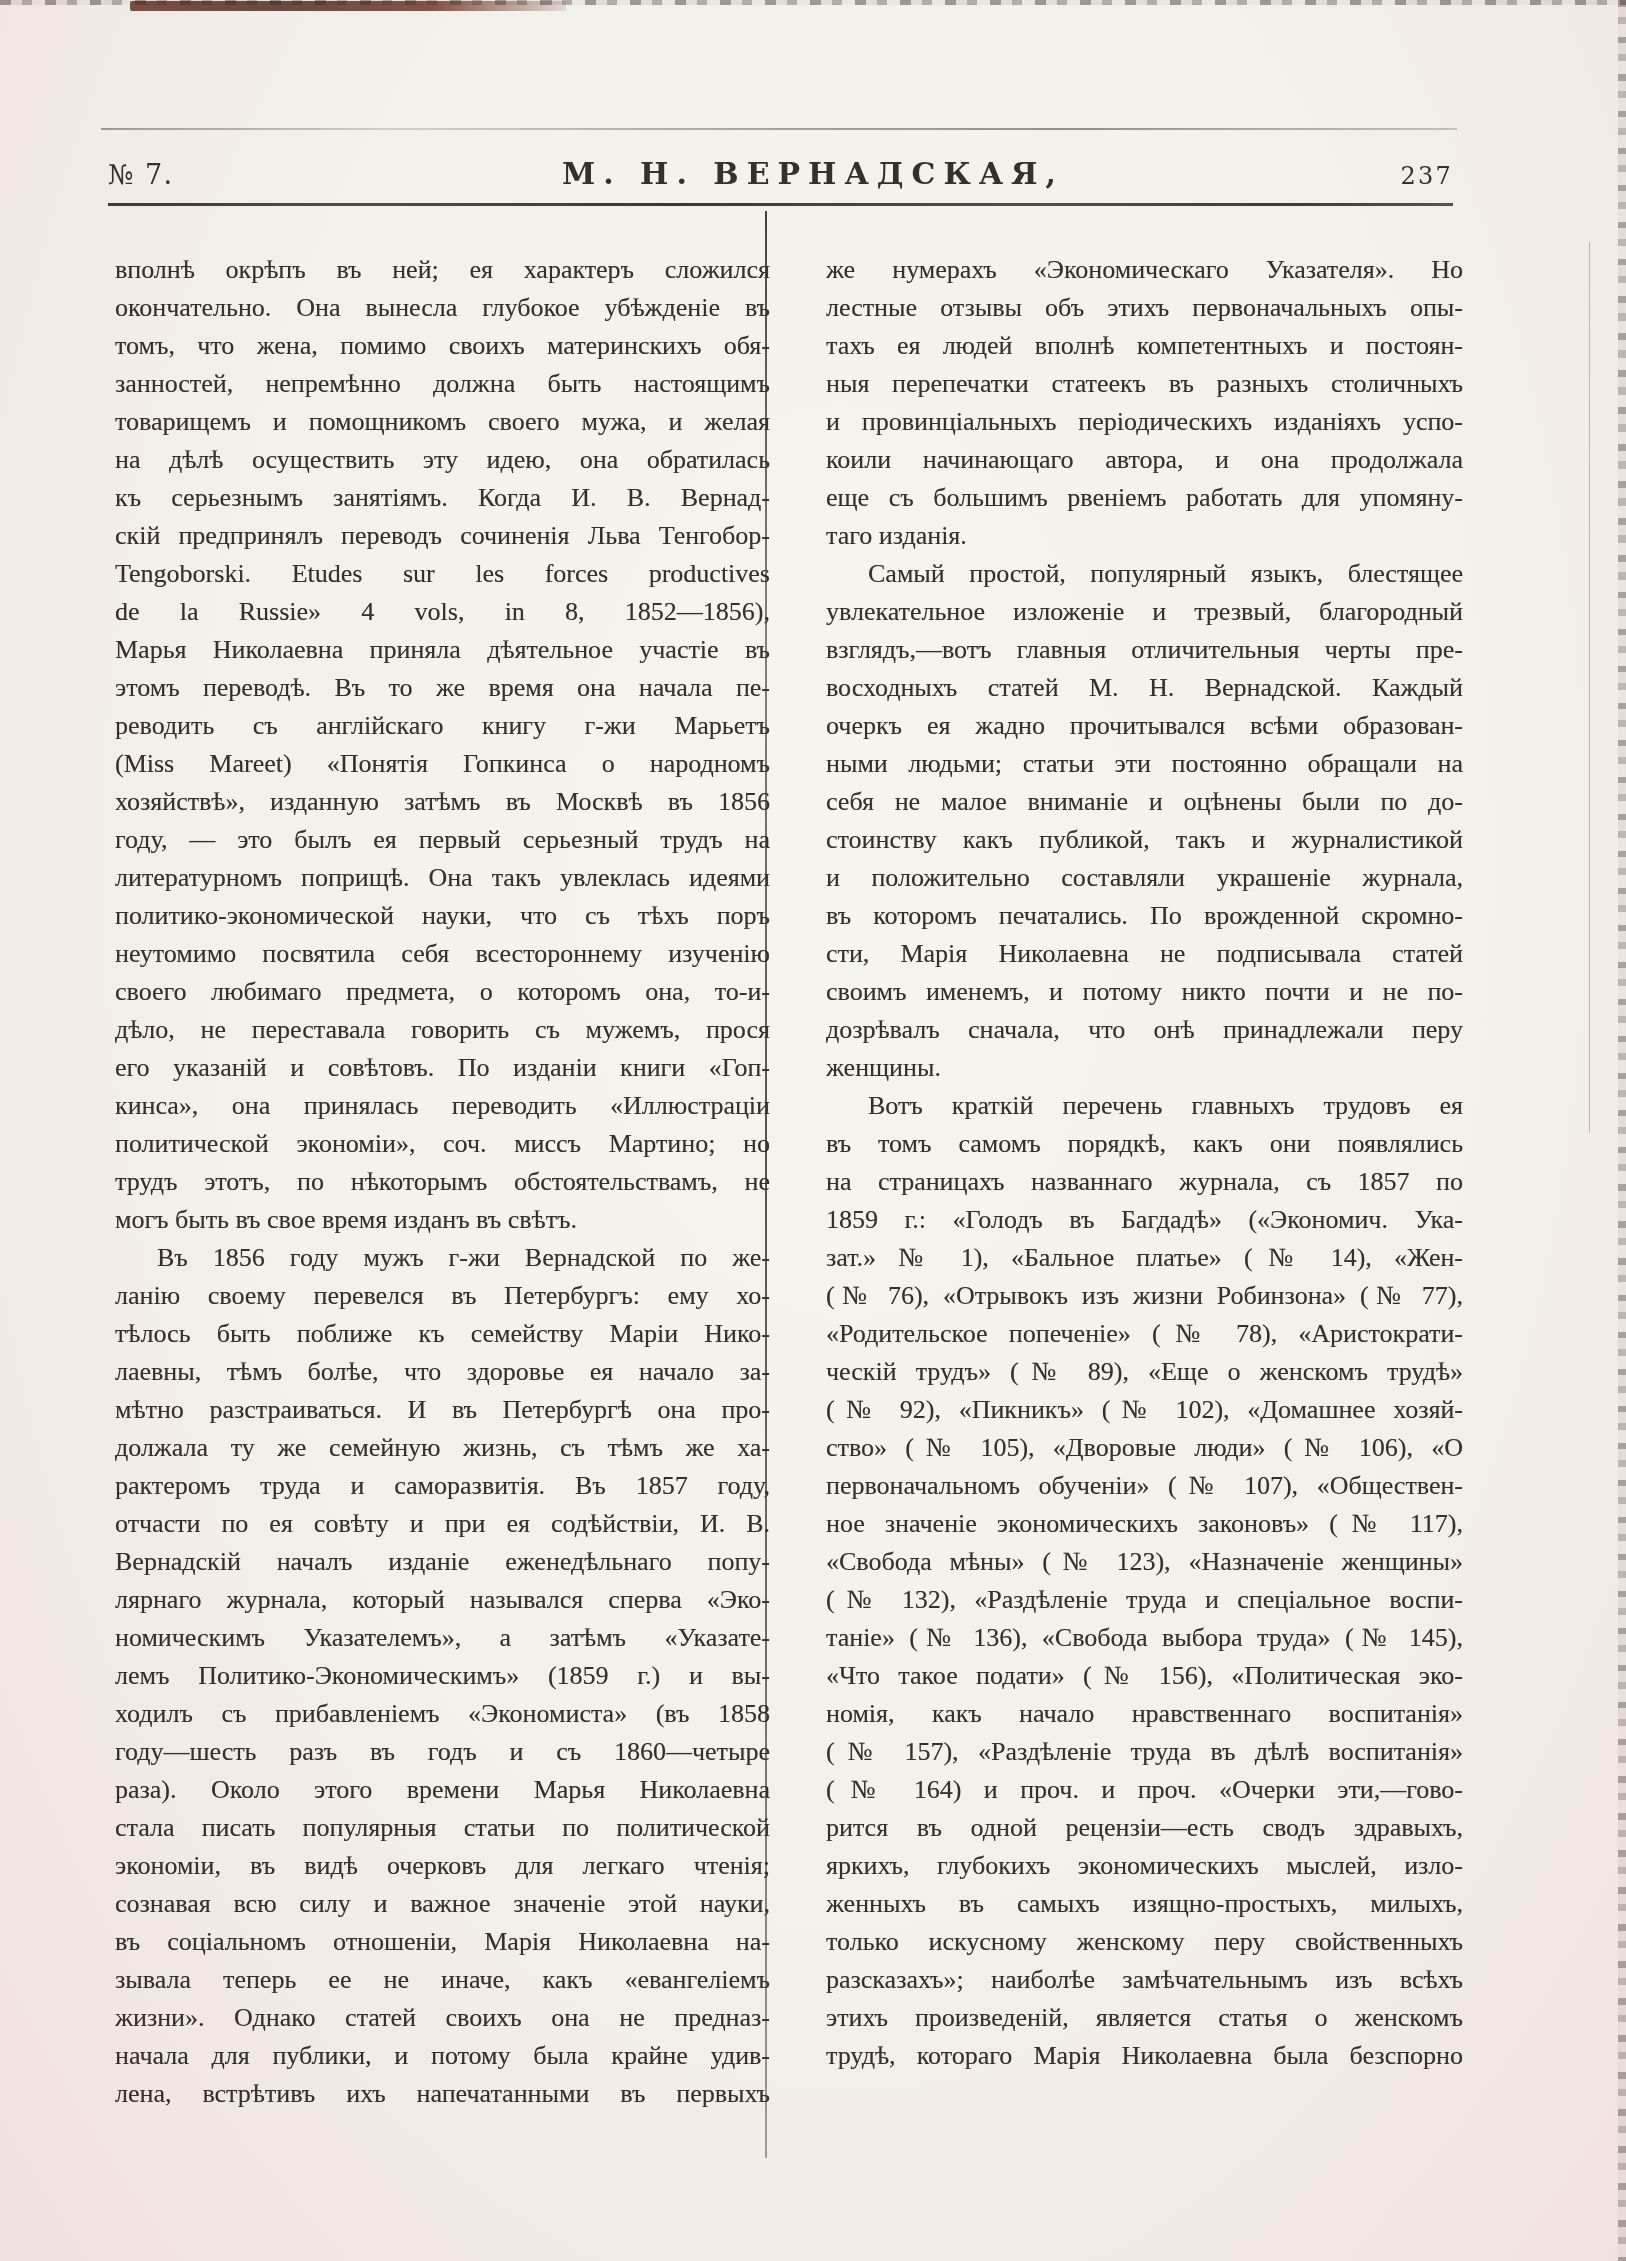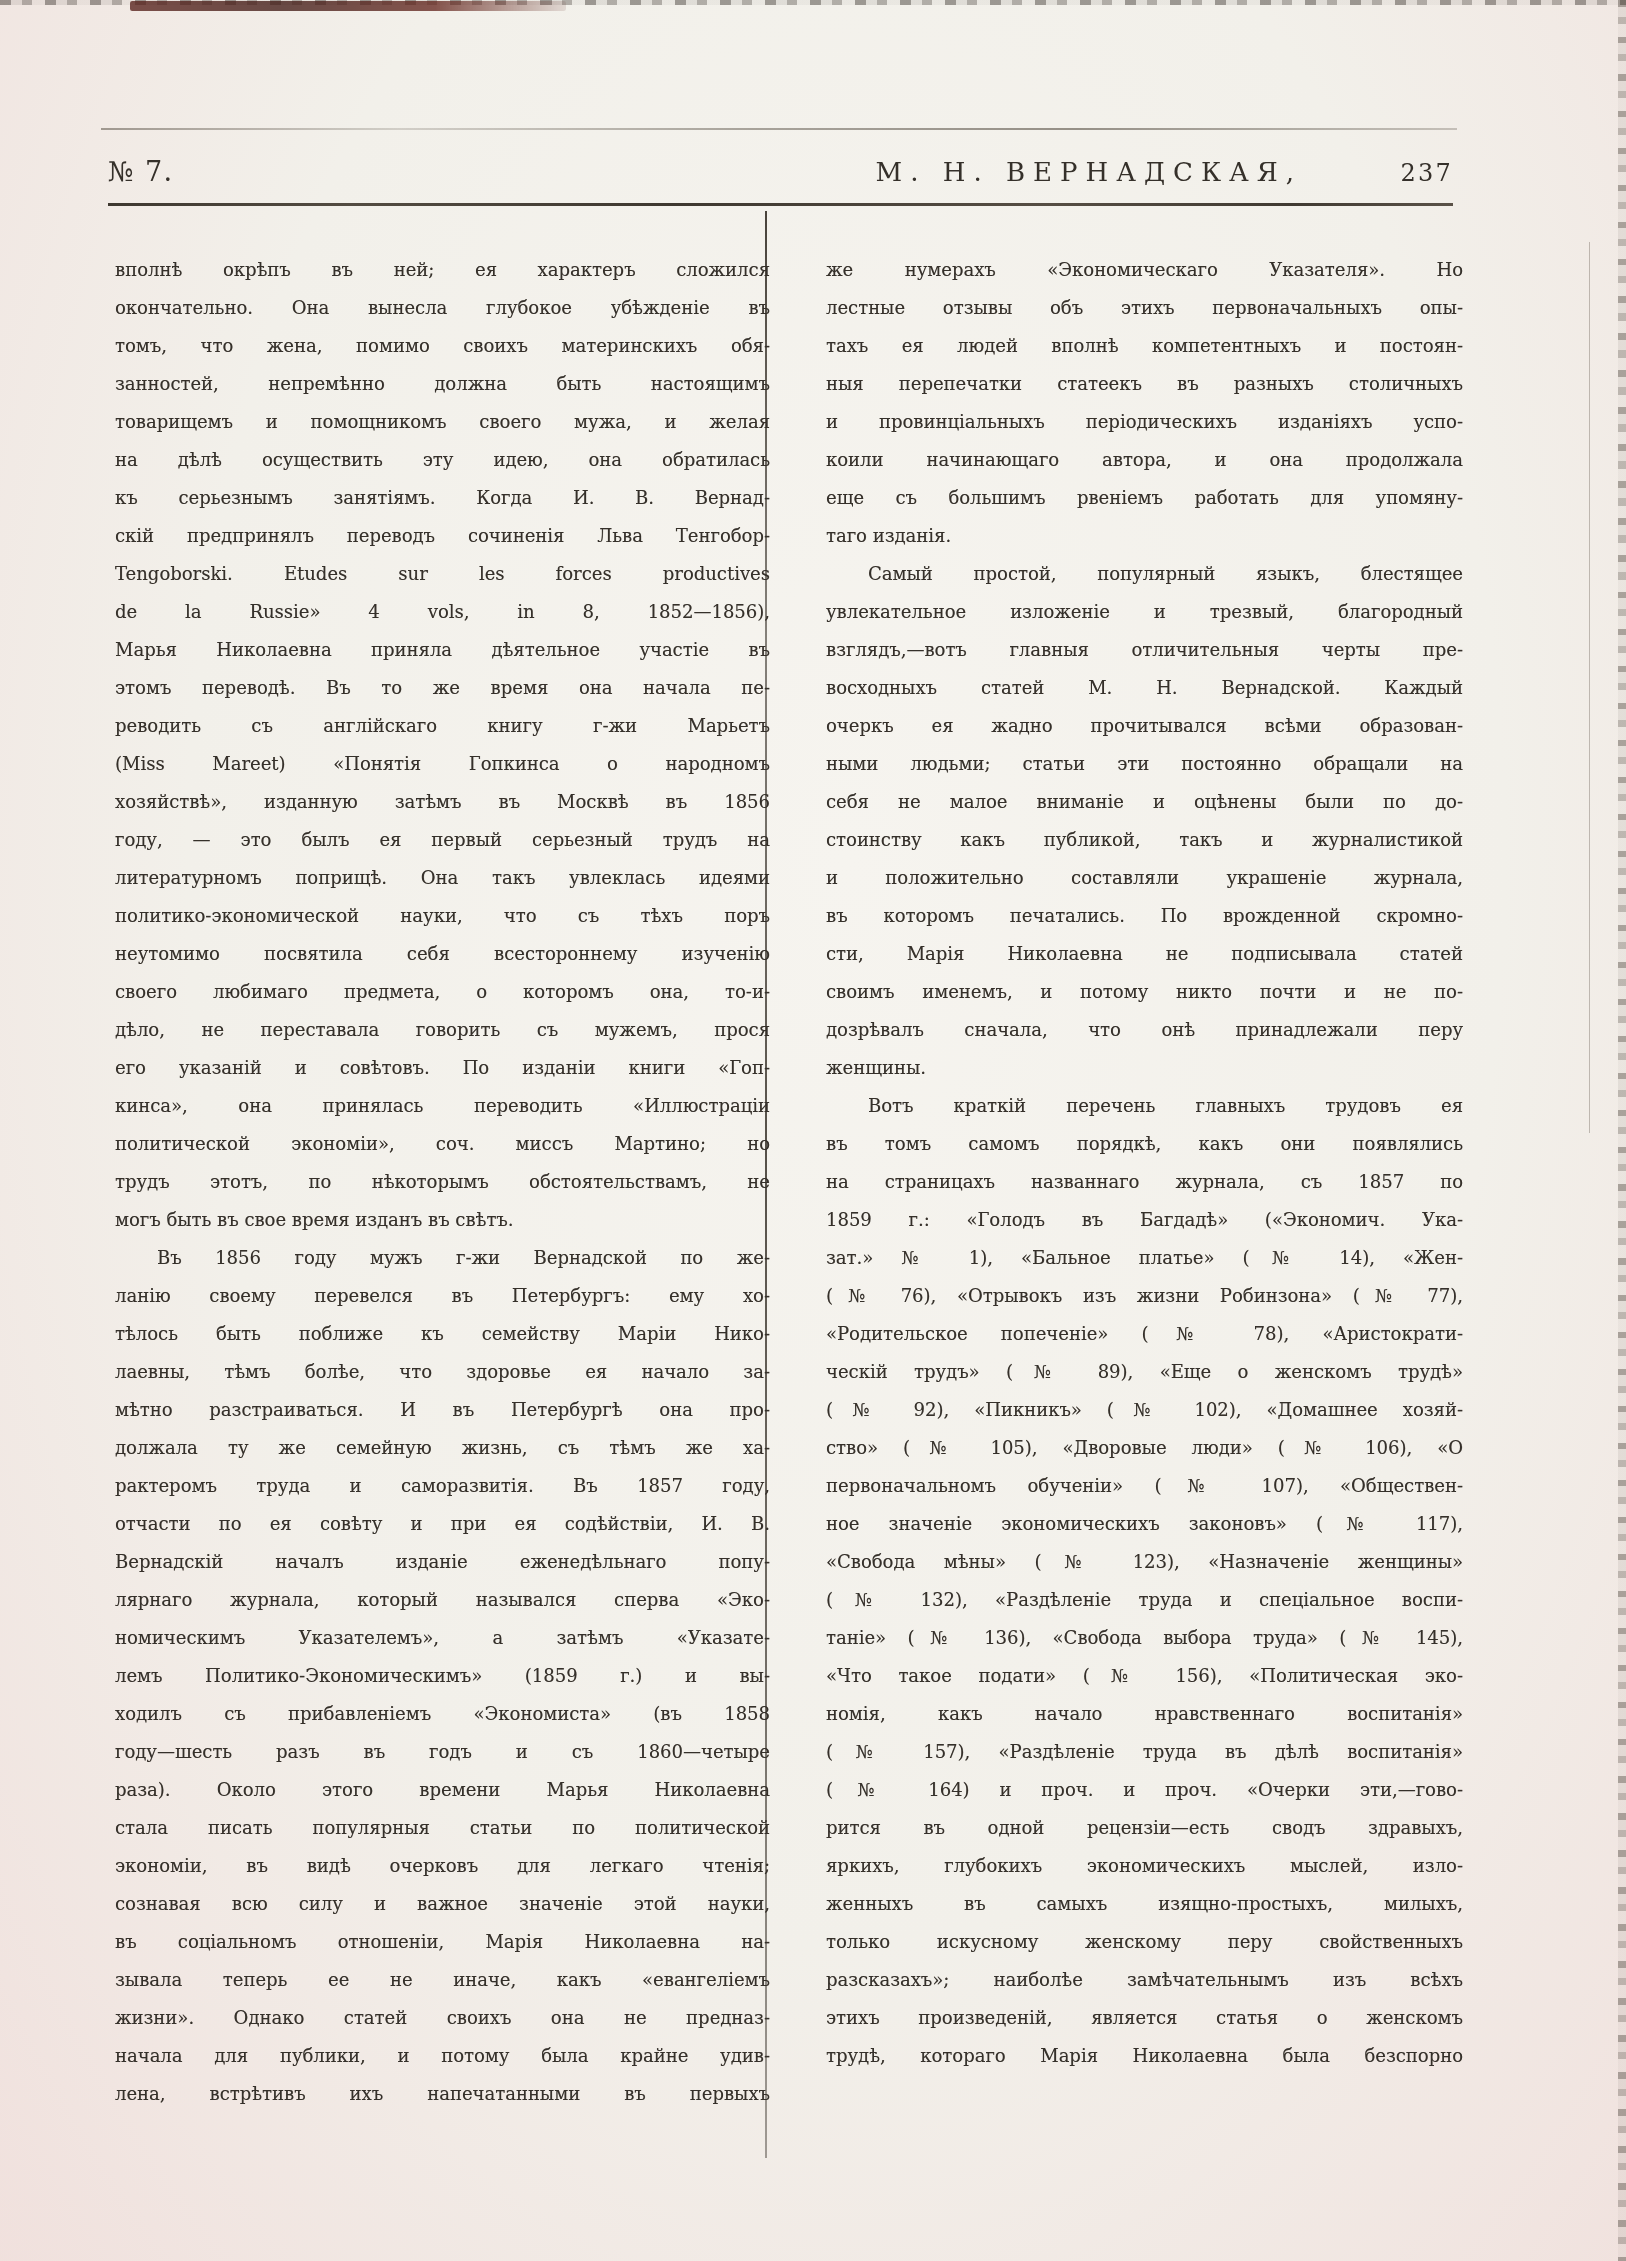--- a/index.html
+++ b/index.html
@@ -40,39 +40,40 @@
   .scan-right-line {
     position:absolute; top:242px; left:1589px; width:1.4px; height:891px;
     background: rgba(105,95,84,.38);
   }
   
   .header-row {
     position:absolute; top:156px; left:108px; width:1345px;
     display:flex; align-items:baseline;
   }
   .issue-number { width:216px; font-size:27px; letter-spacing:1.4px; }
-  .running-title { flex:1; text-align:right; font-size:26px; letter-spacing:8px; white-space:nowrap; }
+  .running-title { flex:1; text-align:center; font-size:30px; letter-spacing:8px; white-space:nowrap;font-weight:bold; }
   .page-number { width:151px; text-align:right; font-size:24px; letter-spacing:2.2px; }
   .header-rule {
     position:absolute; top:203px; left:108px; width:1345px; height:2.9px;
     background: linear-gradient(90deg,
       #3e3830 0%, #534c42 18%, #3e3830 42%, #564e44 70%, #403a32 88%, #5a5248 100%);
   }
   
   .column-divider {
     position:absolute; top:211px; left:765px; width:2.2px; height:1947px;
     background: linear-gradient(180deg,
       rgba(58,52,44,.92) 0%, rgba(58,52,44,.6) 22%, rgba(58,52,44,.85) 48%,
       rgba(58,52,44,.7) 75%, rgba(58,52,44,.45) 100%);
   }
   
   .col {
-    position:absolute; top:251px; font-size:18px; line-height:38px;
+    position:absolute; top:251px; font-size:26px; line-height:38px;
     text-rendering:optimizeLegibility;
     text-shadow: 0.2px 0.2px 0.4px rgba(52,46,40,.4);
+    font-family: Liberation Serif, serif;
   }
   .col-left  { left:115px;  width:655px; }
   .col-right { left:826px; width:637px; }
   .line {
     height:38px; overflow:hidden;
     text-align:justify; text-align-last:justify;
   }
   .line.indent { padding-left:42px; }
   .line.parend { text-align-last:left; }
 </style>

